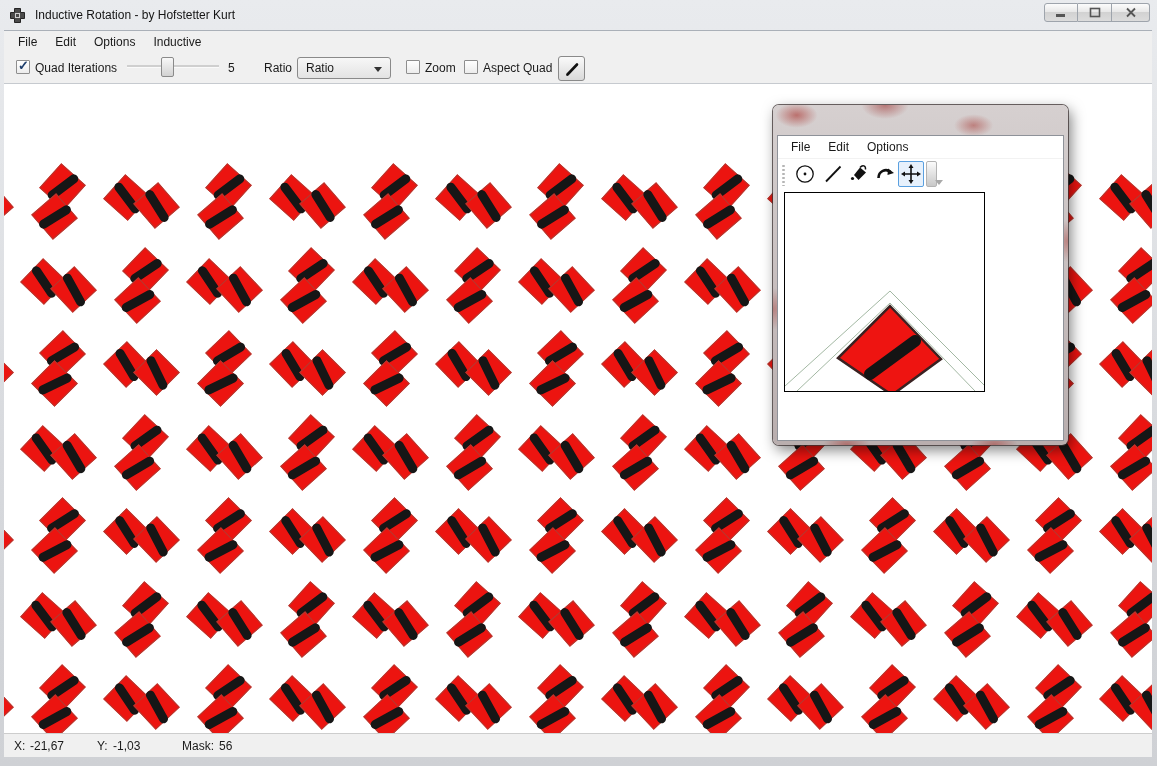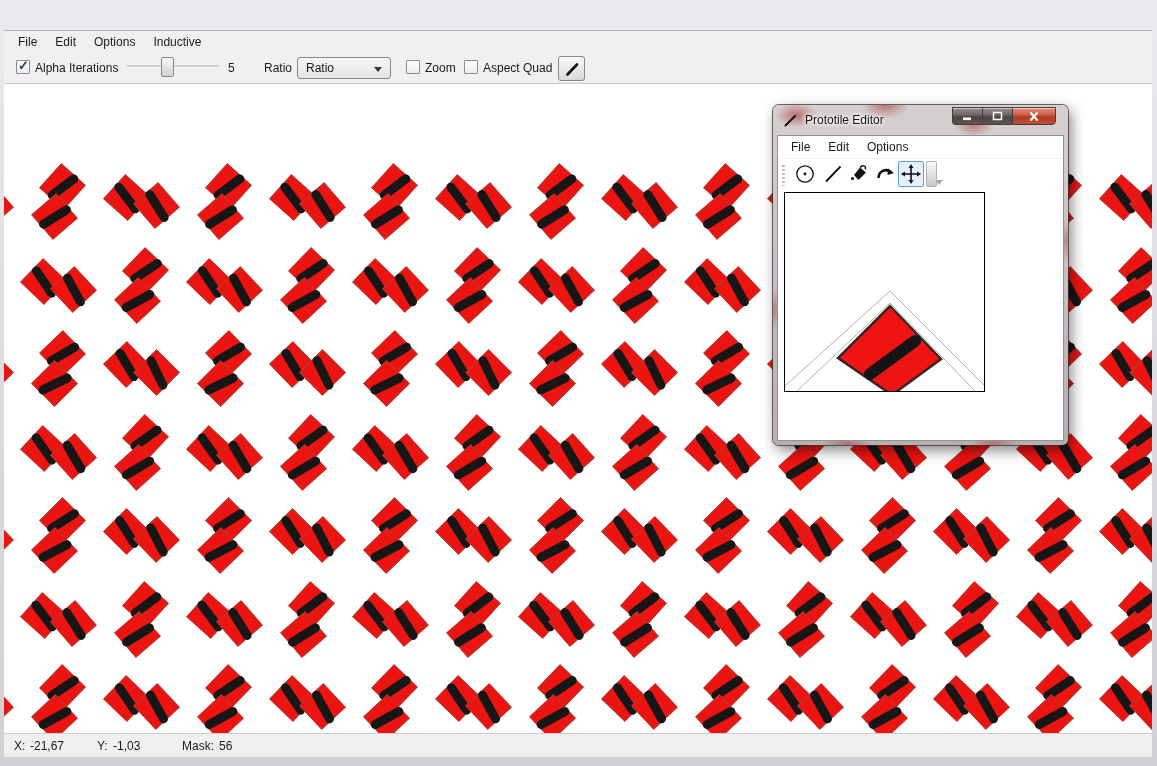--- a/index.html
+++ b/index.html
@@ -93,33 +93,59 @@
   .ed-graybar::after { content:""; position:absolute; right:-7px; bottom:1px; width:0; height:0;
     border-left:4px solid transparent; border-right:4px solid transparent; border-top:5px solid #a9a9a9; }
   .ed-canvas { position:absolute; left:6px; top:56px; width:201px; height:200px;
     border:1px solid #000; background:#fff; overflow:hidden; }
 </style>
 </head>
 <body>
 
 <div id="app">
 
+  <div class="titlebar">
+    <span class="app-icon">
+      <svg width="17" height="17" viewBox="0 0 17 17">
+        <path d="M5.5 1.5 h6 v4 h4 v6 h-4 v4 h-6 v-4 h-4 v-6 h4 z" fill="#4a4a4a" stroke="#242424"></path>
+        <rect x="6.5" y="6.5" width="4" height="4" fill="none" stroke="#cfcfcf"></rect>
+      </svg>
+    </span>
+    <span class="title">Inductive Rotation - by Hofstetter Kurt</span>
+    <div class="winbtns">
+      <div class="wbtn">
+        <svg width="12" height="10" viewBox="0 0 12 10">
+            <rect x="1" y="6" width="9" height="3" fill="#555"></rect>
+          </svg>
+      </div>
+      <div class="wbtn">
+        <svg width="12" height="11" viewBox="0 0 12 11">
+            <rect x="1.5" y="1.5" width="9" height="8" fill="none" stroke="#555" stroke-width="1.6"></rect>
+          </svg>
+      </div>
+      <div class="wbtn">
+        <svg width="12" height="11" viewBox="0 0 12 11">
+            <path d="M2 1.5 L10 9.5 M10 1.5 L2 9.5" stroke="#555" stroke-width="1.8"></path>
+          </svg>
+      </div>
+    </div>
+  </div>
 
   <div class="client">
 
     <div class="menubar">
       <span class="mitem">File</span>
       <span class="mitem">Edit</span>
       <span class="mitem">Options</span>
       <span class="mitem">Inductive</span>
     </div>
 
     <div class="toolbar">
       <span class="checkbox checked" style="left:12px"></span>
-      <span class="tb-label" style="left:31px">Alpha Iterations</span>
+      <span class="tb-label" style="left:31px">Quad Iterations</span>
       <span class="slider-track"></span>
       <span class="slider-thumb"></span>
       <span class="tb-label" style="left:224px">5</span>
       <span class="tb-label" style="left:260px">Ratio</span>
       <span class="combo">
         <span class="combo-text">Ratio</span>
         <span class="combo-arrow"></span>
       </span>
       <span class="checkbox" style="left:402px"></span>
       <span class="tb-label" style="left:421px">Zoom</span>
@@ -928,45 +954,20 @@
             <div class="sq" style="transform: rotate(44deg);"></div>
             <div class="bar" style="transform: translate(-50%, -50%) rotate(56deg);"></div>
           </div>
           <div class="tile" style="left: 1126px; top: 600px;">
             <div class="sq" style="transform: rotate(47deg);"></div>
             <div class="bar" style="transform: translate(-50%, -50%) rotate(61deg);"></div>
           </div>
         </div>
 
       <div class="editor">
-        <div class="ed-titlebar">
-          <span class="ed-icon">
-            <svg width="15" height="15" viewBox="0 0 15 15">
-                <path d="M2.5 12.5 L12 3" stroke="#111" stroke-width="2" stroke-linecap="round"></path>
-              </svg>
-          </span>
-          <span class="ed-title">Prototile Editor</span>
-          <div class="ed-btns">
-            <div class="ebtn min">
-              <svg width="11" height="9" viewBox="0 0 11 9">
-                  <rect x="1" y="5.5" width="8" height="2.6" fill="#fff"></rect>
-                </svg>
-            </div>
-            <div class="ebtn max">
-              <svg width="11" height="10" viewBox="0 0 11 10">
-                  <rect x="1.5" y="1.5" width="8" height="7" fill="none" stroke="#fff" stroke-width="1.5"></rect>
-                </svg>
-            </div>
-            <div class="ebtn close">
-              <svg width="12" height="11" viewBox="0 0 12 11">
-                  <path d="M2.5 1.5 L9.5 9.5 M9.5 1.5 L2.5 9.5" stroke="#fff" stroke-width="2.2"></path>
-                </svg>
-            </div>
-          </div>
-        </div>
 
         <div class="ed-client">
           <div class="ed-menubar">
             <span class="mitem">File</span>
             <span class="mitem">Edit</span>
             <span class="mitem">Options</span>
           </div>
 
           <div class="ed-toolbar">
             <span class="gripper"></span>

